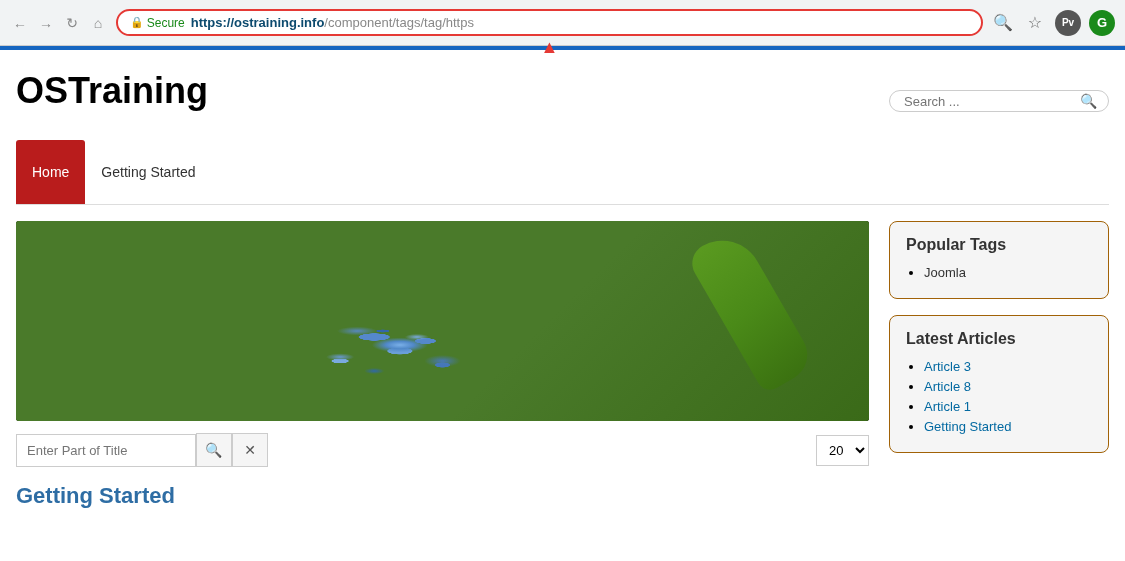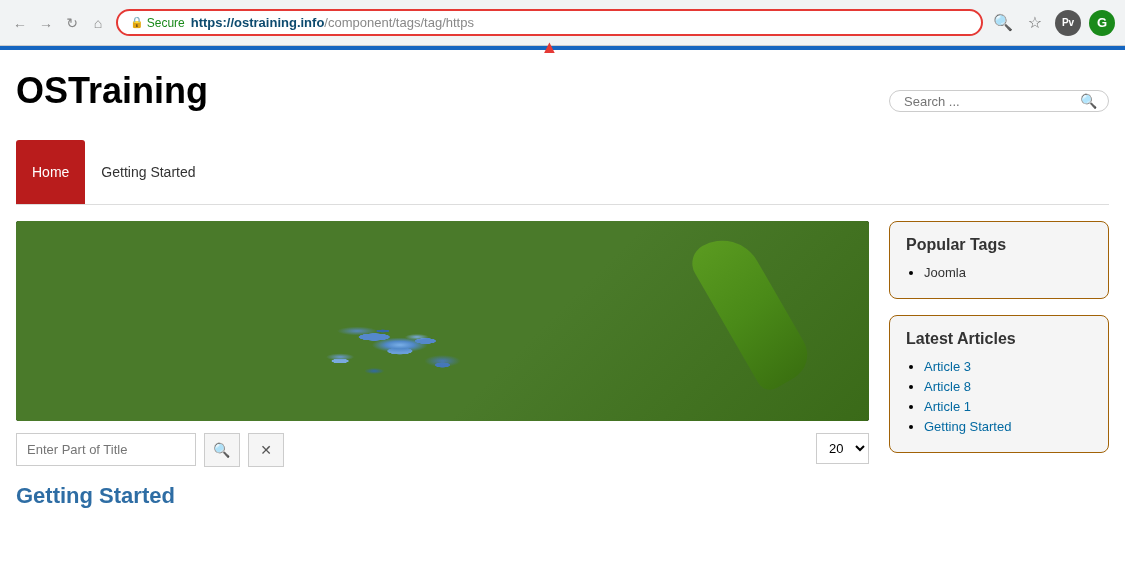--- a/index.html
+++ b/index.html
@@ -236,22 +236,22 @@
         radial-gradient(ellipse at 40% 55%, #5888c0 0px, transparent 20px),
         radial-gradient(ellipse at 50% 70%, #4878b8 0px, transparent 18px),
         radial-gradient(ellipse at 38% 68%, #6898d0 0px, transparent 14px),
         radial-gradient(ellipse at 47% 58%, #7aaae0 0px, transparent 12px),
         radial-gradient(ellipse at 42% 75%, #3068a8 0px, transparent 10px);
     }
 
     
     .search-filter-bar {
       display: flex;
-      align-items: flex-start;
-      gap: 8px;
+      align-items: center;
+      gap: 0;
       margin-bottom: 16px;
     }
     .title-search-input {
       border: 1px solid #ccc;
       padding: 8px 10px;
       font-size: 13px;
       color: #999;
       width: 180px;
     }
     .filter-btn {

